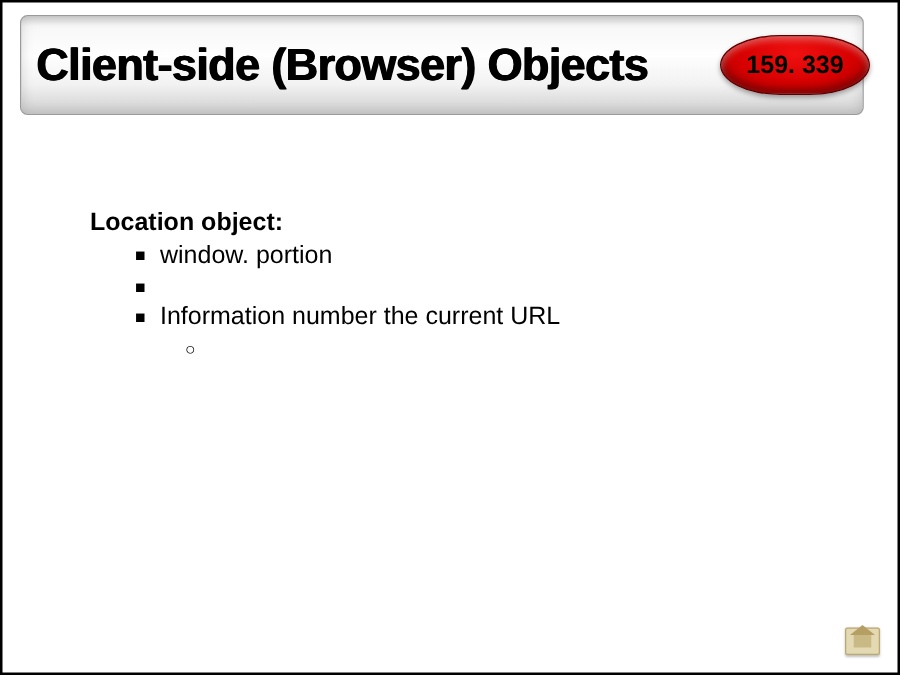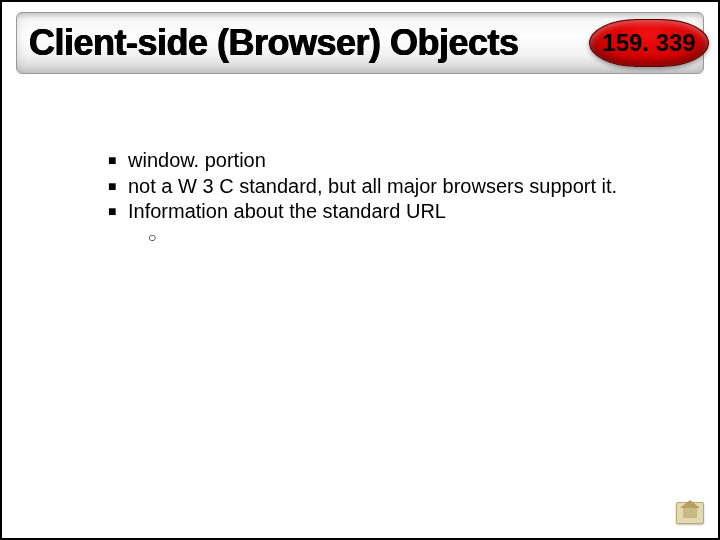--- a/index.html
+++ b/index.html
@@ -5,22 +5,22 @@
   * { margin: 0; padding: 0; box-sizing: border-box; }
   html, body { width: 720px; height: 540px; overflow: hidden; }
   body {
     background: #fff;
     border: 2px solid #000;
     font-family: Arial, Helvetica, sans-serif;
     position: relative;
   }
 
   .header-bar {
-    margin: 10px 14px 0 14px;
-    height: 62px;
+    margin: 10px 27px 0 14px;
+    height: 80px;
     position: relative;
     background: linear-gradient(#d6d6d6 0%, #f7f7f7 10%, #fefefe 40%, #f2f2f2 70%, #cfcfcf 100%);
     border: 1px solid #9a9a9a;
     border-radius: 6px;
     box-shadow: inset 0 0 10px rgba(0,0,0,0.15);
   }
 
   .title-wrap {
     position: absolute;
     left: 12px;
@@ -53,21 +53,21 @@
     border-radius: 40% / 50%;
     box-shadow: inset 0 3px 6px rgba(255,255,255,0.35), inset 0 -4px 8px rgba(0,0,0,0.4), 0 2px 4px rgba(0,0,0,0.35);
     border: 1px solid #5a0000;
     display: flex;
     align-items: center;
     justify-content: center;
   }
   .badge-text {
     font-family: Arial, Helvetica, sans-serif;
     font-weight: 700;
-    font-size: 24px;
+    font-size: 20px;
     color: #000;
     white-space: nowrap;
   }
 
   .content {
     margin: 74px 0 0 70px;
     font-family: Arial, Helvetica, sans-serif;
     font-size: 20px;
     color: #000;
     line-height: 1.28;
@@ -132,32 +132,32 @@
 <div class="header-bar">
   <div class="title-wrap">
     <span class="title-text">Client-side (Browser) Objects</span>
   </div>
   <div class="badge">
     <span class="badge-text">159. 339</span>
   </div>
 </div>
 
 <div class="content">
+  <div class="topic-title">Location object:</div>
 
   <div class="bullet-l1">
     <span class="marker">■</span>
     <span>window. portion</span>
   </div>
   <div class="bullet-l1">
     <span class="marker">■</span>
-    <span>not a W 3 C standard, but all major browsers support it.</span>
   </div>
   <div class="bullet-l1">
     <span class="marker">■</span>
-    <span>Information about the standard URL</span>
+    <span>Information number the current URL</span>
   </div>
 
   <div class="bullet-l2">
     <span class="marker">○</span>
   </div>
 </div>
 
 <div class="corner-icon">
   <div class="house">
     <div class="roof"></div>

